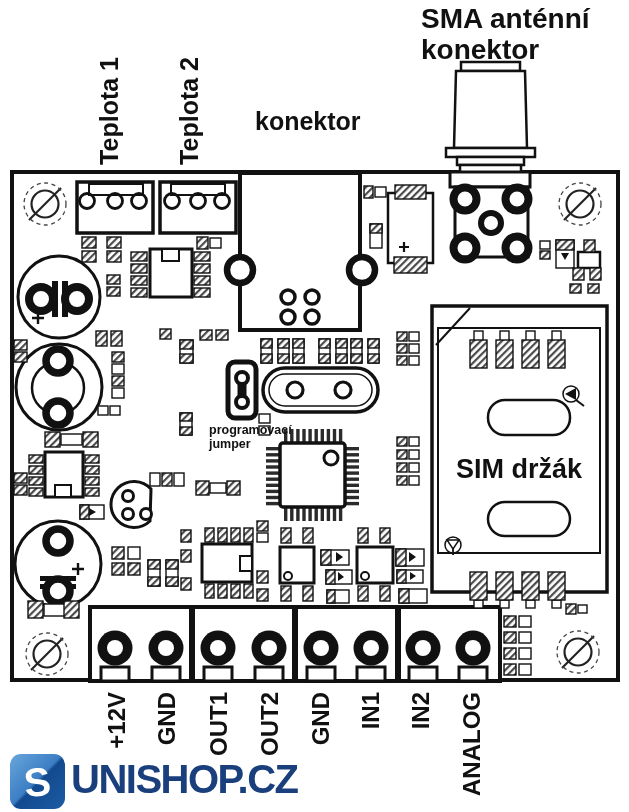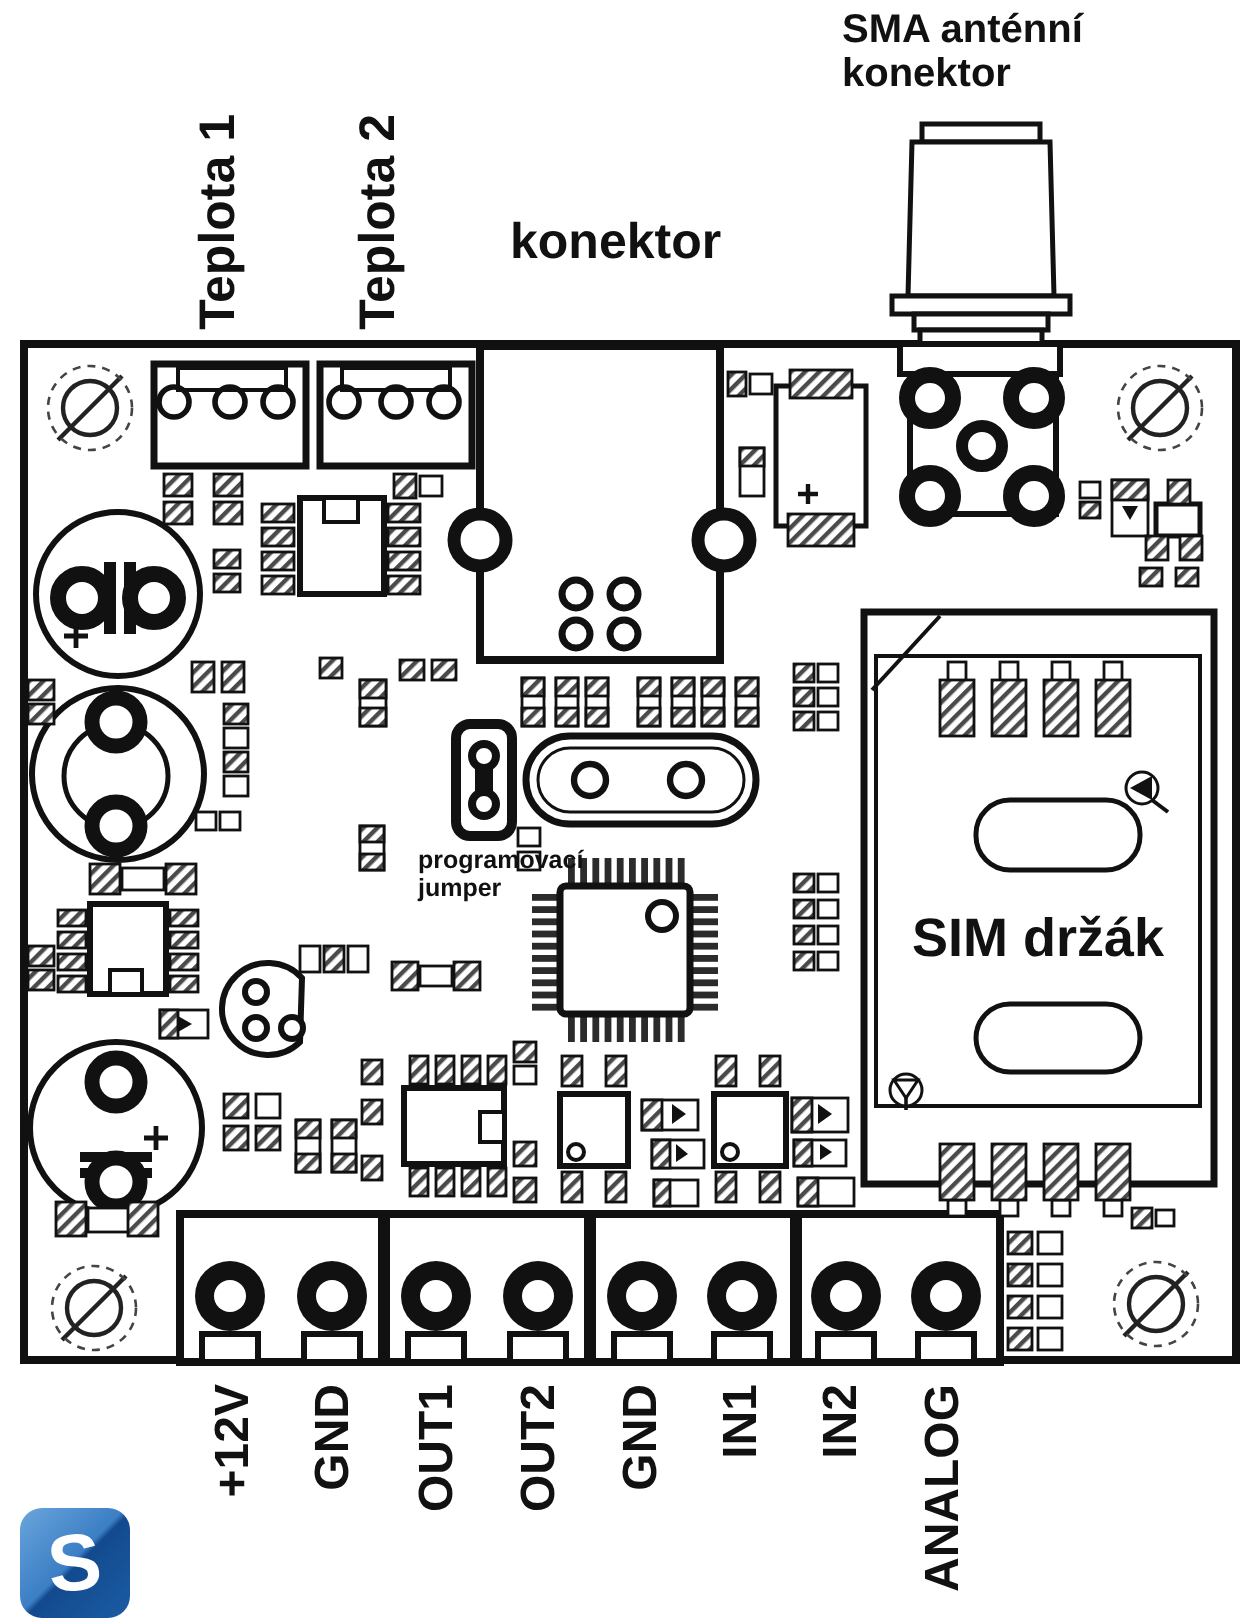--- a/index.html
+++ b/index.html
@@ -3,21 +3,21 @@
 <meta charset="utf-8">
 <style>
   html,body{margin:0;padding:0;background:#fff;}
   .stage{position:relative;width:629px;height:812px;background:#ffffff;overflow:hidden;
          font-family:"Liberation Sans",sans-serif;}
   svg{position:absolute;left:0;top:0;}
   .lbl{position:absolute;color:#111;font-weight:bold;line-height:1.1;white-space:nowrap;}
   .vert{transform:rotate(-90deg) translateX(-100%);transform-origin:0 0;display:inline-block;white-space:nowrap;}
   .vwrap{position:absolute;}
   .big{font-size:25px;}
-  .sma-l{font-size:20px;}
+  .sma-l{font-size:28px;}
   .tiny{font-size:12.5px;line-height:1.15;}
   .simlbl{font-size:27px;width:178px;text-align:center;}
   .term{font-size:24px;}
   .logo-icon{position:absolute;left:10px;top:754px;width:55px;height:55px;border-radius:11px;
      background:linear-gradient(135deg,#6aa6dc 0%,#3b7ec4 48%,#134a8e 52%,#1b5ca4 100%);
      display:flex;align-items:center;justify-content:center;}
   .logo-glyph{color:#fff;font-size:40px;font-weight:bold;transform:rotate(-6deg);line-height:1;}
   .logo-text{position:absolute;left:71px;top:757px;font-size:40px;font-weight:bold;
      letter-spacing:-1.5px;color:#1a3f7d;}
 </style>
@@ -516,14 +516,15 @@
 <div class="vwrap" style="left:408px;top:692px;">
   <span class="lbl vert term">IN2</span>
     </div>
 <div class="vwrap" style="left:459px;top:692px;">
   <span class="lbl vert term">ANALOG</span>
     </div>
 
 <div class="logo-icon">
   <span class="logo-glyph">S</span>
 </div>
+<div class="logo-text">UNISHOP.CZ</div>
 
 </div>
 
 </body></html>

